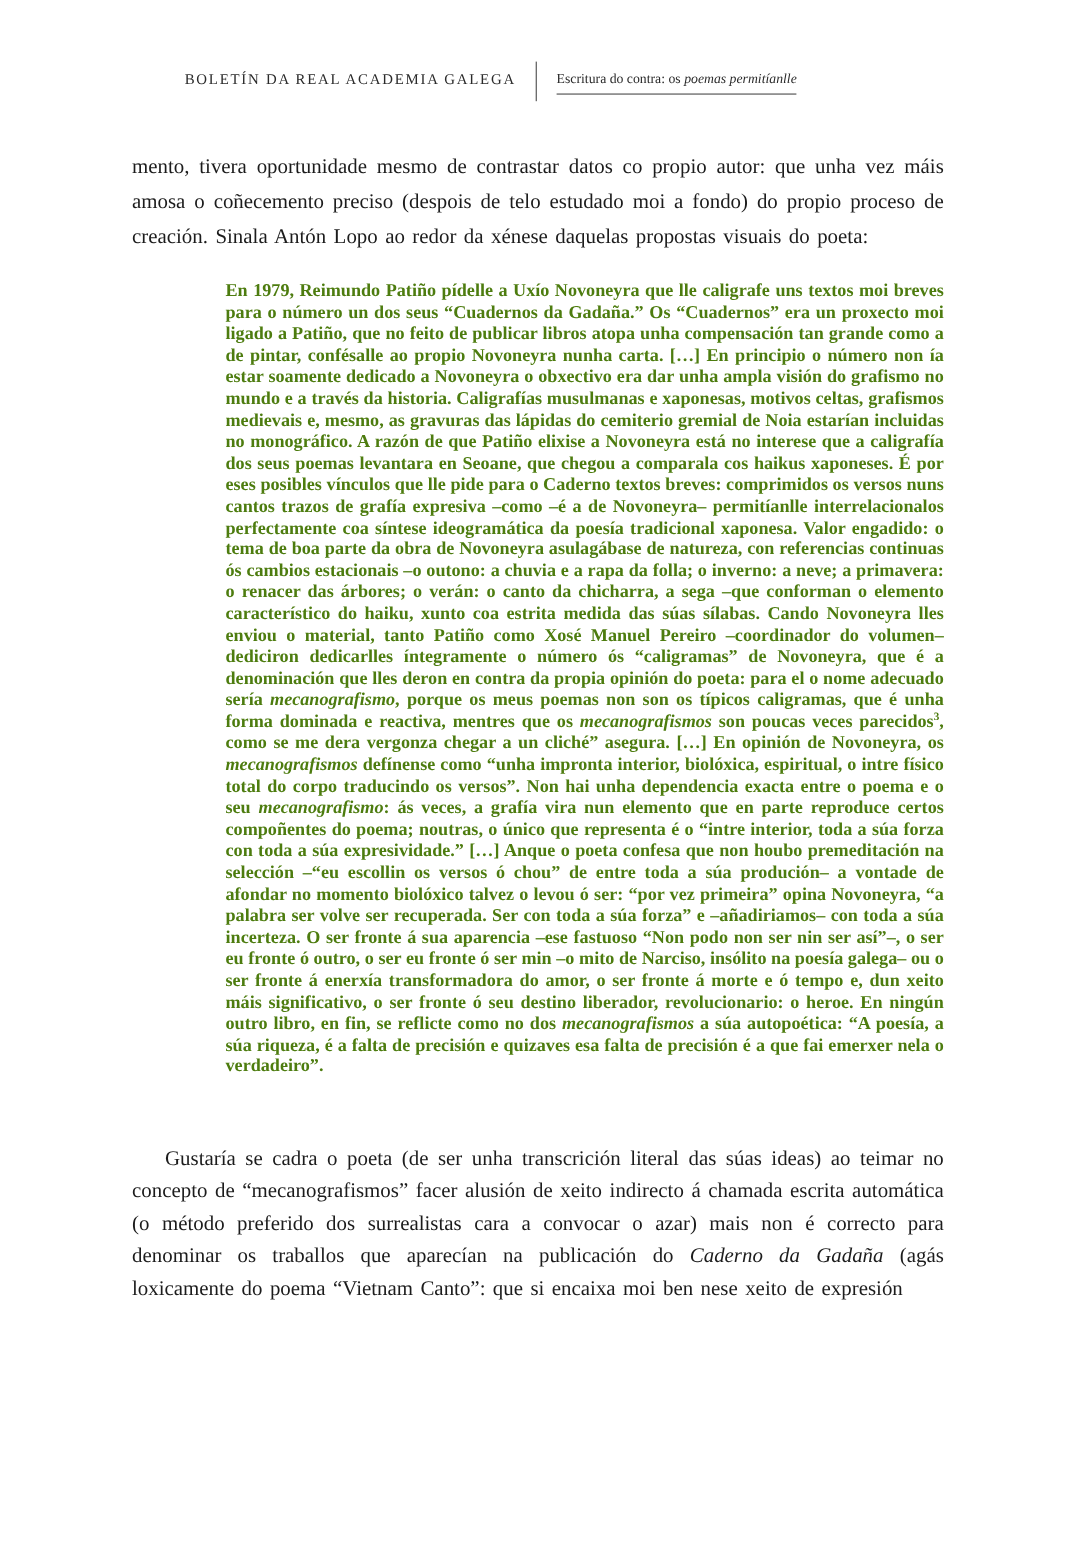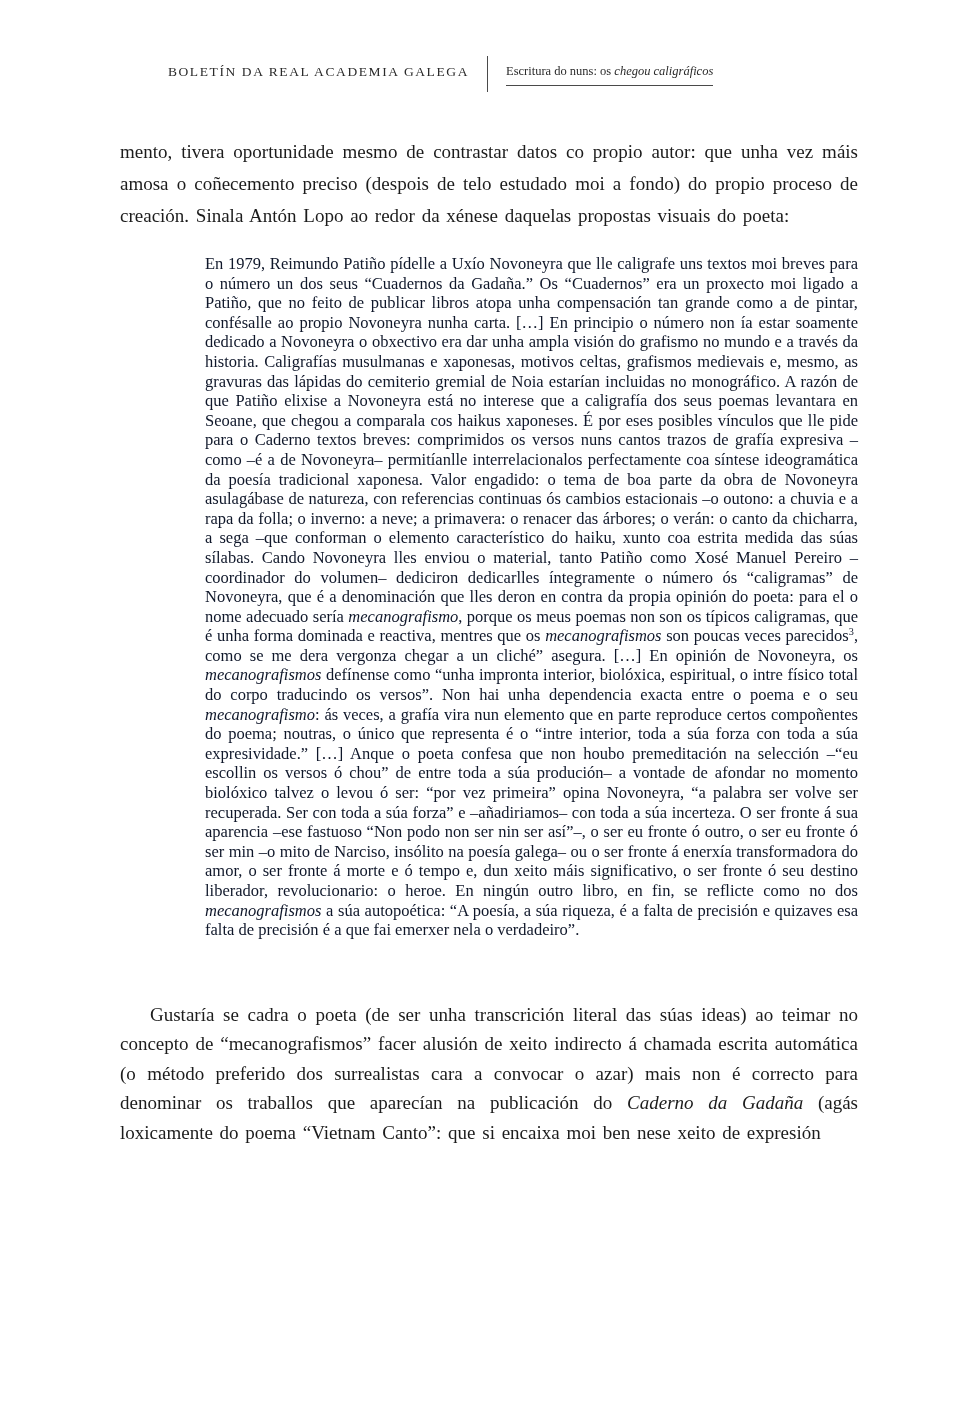--- a/index.html
+++ b/index.html
@@ -76,21 +76,22 @@
     line-height: 29.5px;
     text-indent: 30px;
   }
   .quote {
     margin: 22px 0 0 85px;
     padding: 0;
     width: 653px;
     font-size: 16.5px;
     line-height: 19.6px;
     text-align: justify;
-    color: #0f172a;
+    color: #4d7c0f;
+    font-weight: bold;
   }
   .quote sup, .para sup {
     font-size: 0.62em;
     vertical-align: super;
     line-height: 0;
   }
 
   
   .footnote {
     position: absolute;
@@ -138,21 +139,21 @@
 </style>
 </head>
 <body>
 
 <div class="page">
 
   <header class="page-header">
     <div class="header-left">BOLETÍN DA REAL ACADEMIA GALEGA</div>
     <div class="header-divider"></div>
     <div class="header-right">
-      <span class="article-title-text"><span>Escritura do nuns: os </span><span style="font-style: italic;">chegou caligráficos</span></span>
+      <span class="article-title-text"><span>Escritura do contra: os </span><span style="font-style: italic;">poemas permitíanlle</span></span>
     </div>
   </header>
 
   <main class="page-body">
     <p class="para intro">mento, tivera oportunidade mesmo de contrastar datos co propio autor: que unha vez máis amosa o coñecemento preciso (despois de telo estudado moi a fondo) do propio proceso de creación. Sinala Antón Lopo ao redor da xénese daquelas propostas visuais do poeta:</p>
 
     <blockquote class="quote"><span>En 1979, Reimundo Patiño pídelle a Uxío Novoneyra que lle caligrafe uns textos moi breves para o número un dos seus “Cuadernos da Gadaña.” Os “Cuadernos” era un proxecto moi ligado a Patiño, que no feito de publicar libros atopa unha compensación tan grande como a de pintar, confésalle ao propio Novoneyra nunha carta. […] En principio o número non ía estar soamente dedicado a Novoneyra o obxectivo era dar unha ampla visión do grafismo no mundo e a través da historia. Caligrafías musulmanas e xaponesas, motivos celtas, grafismos medievais e, mesmo, as gravuras das lápidas do cemiterio gremial de Noia estarían incluidas no monográfico. A razón de que Patiño elixise a Novoneyra está no interese que a caligrafía dos seus poemas levantara en Seoane, que chegou a comparala cos haikus xaponeses. É por eses posibles vínculos que lle pide para o Caderno textos breves: comprimidos os versos nuns cantos trazos de grafía expresiva –como –é a de Novoneyra– permitíanlle interrelacionalos perfectamente coa síntese ideogramática da poesía tradicional xaponesa. Valor engadido: o tema de boa parte da obra de Novoneyra asulagábase de natureza, con referencias continuas ós cambios estacionais –o outono: a chuvia e a rapa da folla; o inverno: a neve; a primavera: o renacer das árbores; o verán: o canto da chicharra, a sega –que conforman o elemento característico do haiku, xunto coa estrita medida das súas sílabas. Cando Novoneyra lles enviou o material, tanto Patiño como Xosé Manuel Pereiro –coordinador do volumen– dediciron dedicarlles íntegramente o número ós “caligramas” de Novoneyra, que é a denominación que lles deron en contra da propia opinión do poeta: para el o nome adecuado sería </span><span style="font-style: italic;">mecanografismo</span><span>, porque os meus poemas non son os típicos caligramas, que é unha forma dominada e reactiva, mentres que os </span><span style="font-style: italic;">mecanografismos</span><span> son poucas veces parecidos</span><sup>3</sup><span>, como se me dera vergonza chegar a un cliché” asegura. […] En opinión de Novoneyra, os </span><span style="font-style: italic;">mecanografismos</span><span> defínense como “unha impronta interior, biolóxica, espiritual, o intre físico total do corpo traducindo os versos”. Non hai unha dependencia exacta entre o poema e o seu </span><span style="font-style: italic;">mecanografismo</span><span>: ás veces, a grafía vira nun elemento que en parte reproduce certos compoñentes do poema; noutras, o único que representa é o “intre interior, toda a súa forza con toda a súa expresividade.” […] Anque o poeta confesa que non houbo premeditación na selección –“eu escollin os versos ó chou” de entre toda a súa produción– a vontade de afondar no momento biolóxico talvez o levou ó ser: “por vez primeira” opina Novoneyra, “a palabra ser volve ser recuperada. Ser con toda a súa forza” e –añadiriamos– con toda a súa incerteza. O ser fronte á sua aparencia –ese fastuoso “Non podo non ser nin ser así”–, o ser eu fronte ó outro, o ser eu fronte ó ser min –o mito de Narciso, insólito na poesía galega– ou o ser fronte á enerxía transformadora do amor, o ser fronte á morte e ó tempo e, dun xeito máis significativo, o ser fronte ó seu destino liberador, revolucionario: o heroe. En ningún outro libro, en fin, se reflicte como no dos </span><span style="font-style: italic;">mecanografismos</span><span> a súa autopoética: “A poesía, a súa riqueza, é a falta de precisión e quizaves esa falta de precisión é a que fai emerxer nela o verdadeiro”.</span></blockquote>
 
     <p class="para closing"><span>Gustaría se cadra o poeta (de ser unha transcrición literal das súas ideas) ao teimar no concepto de “mecanografismos” facer alusión de xeito indirecto á chamada escrita automática (o método preferido dos surrealistas cara a convocar o azar) mais non é correcto para denominar os traballos que aparecían na publicación do </span><span style="font-style: italic;">Caderno da Gadaña</span><span> (agás loxicamente do poema “Vietnam Canto”: que si encaixa moi ben nese xeito de expresión</span></p>
   </main>

